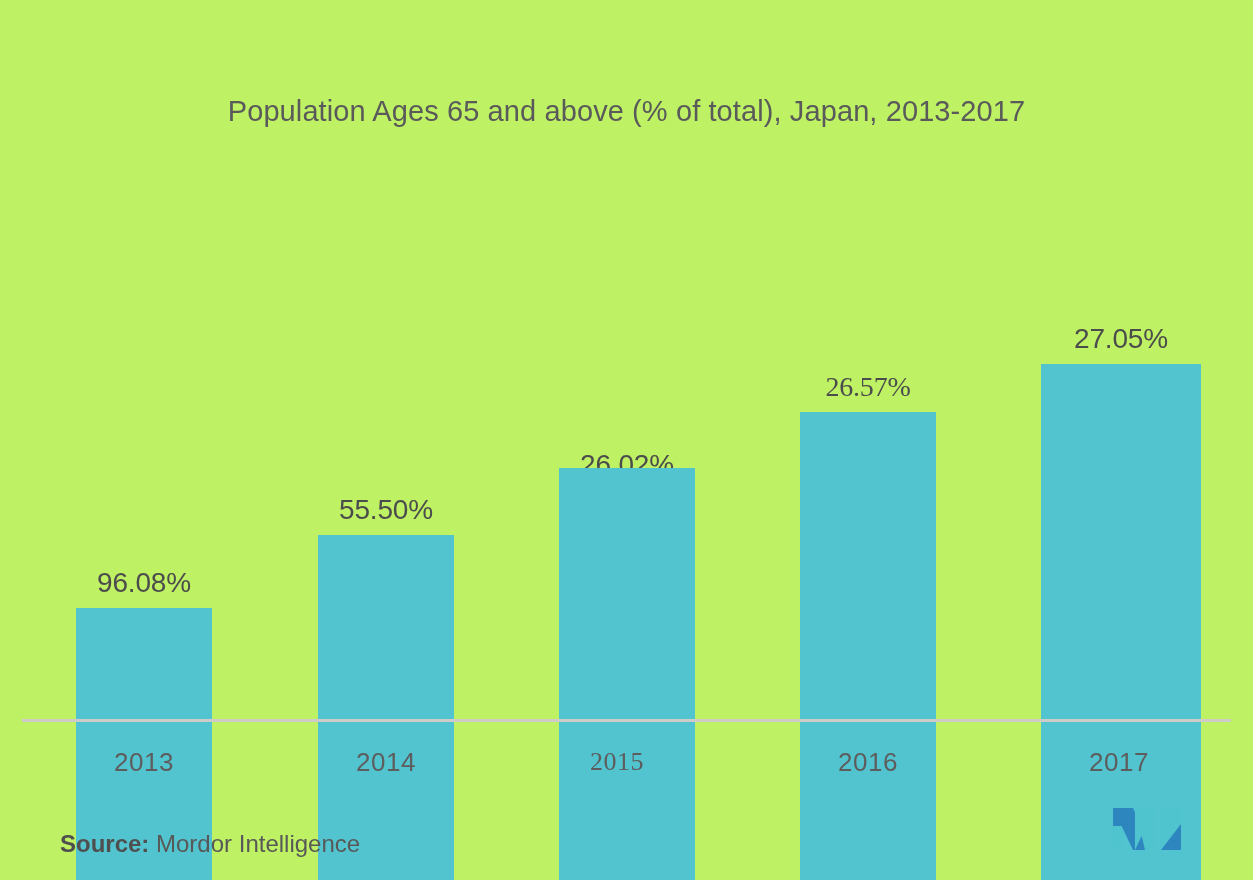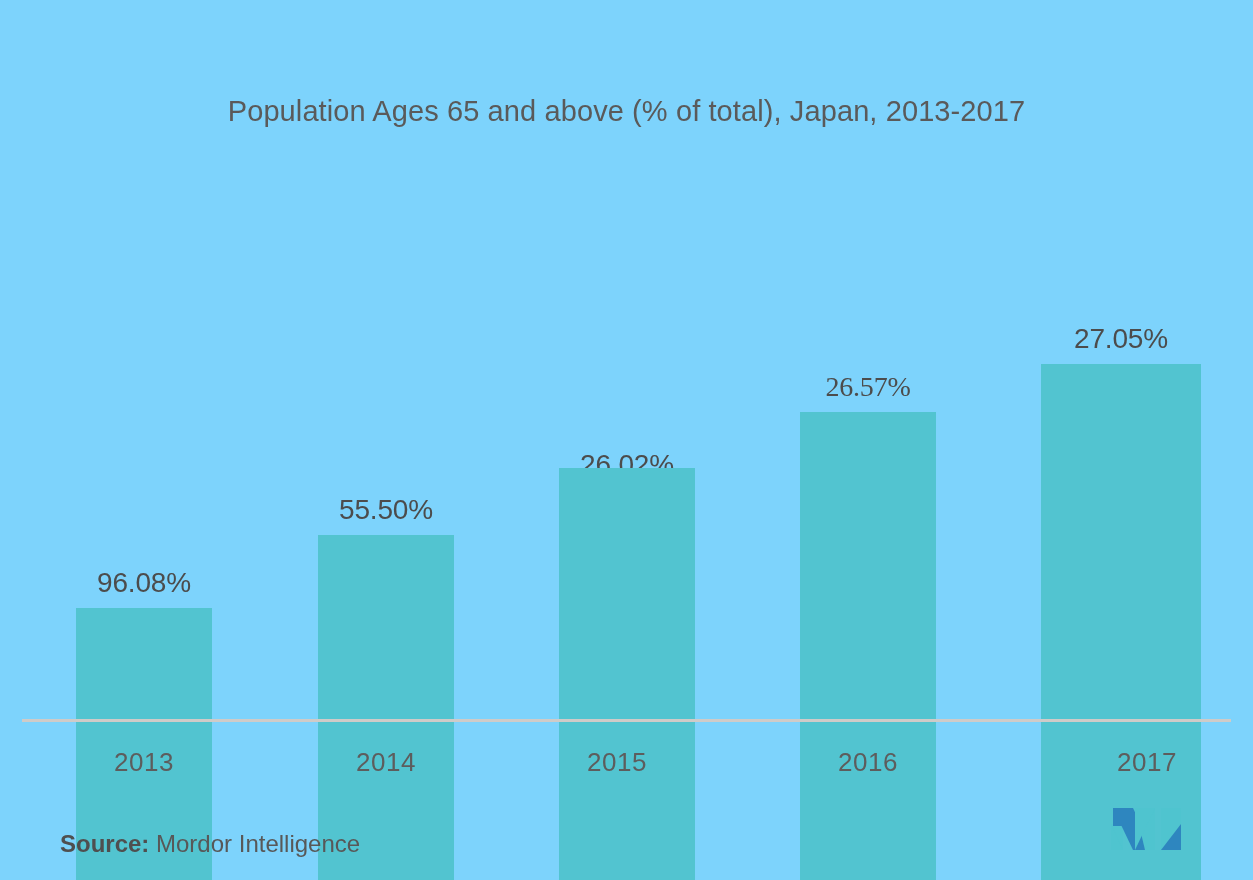--- a/index.html
+++ b/index.html
@@ -110,21 +110,21 @@
     position: absolute;
     left: 1111px;
     top: 806px;
     width: 72px;
     height: 44px;
   }
 </style>
 </head>
 <body>
 
-<div id="chart-root" style="background: #7dd3fc;">
+<div id="chart-root" style="background: #bef264;">
 
   <div class="chart-title" style="color: rgb(90, 90, 90);">Population Ages 65 and above (% of total), Japan, 2013-2017</div>
 
   <div class="plot-area">
 
     <div class="bar-group" style="left:76px; width:136px; height:719px;">
       <div class="bar-value" style="bottom: 281px; color: rgb(76, 76, 76);">96.08%</div>
       <div class="bar" style="height: 272px; background: rgb(82, 196, 208);"></div>
     </div>
 
@@ -147,23 +147,23 @@
       <div class="bar-value" style="bottom: 525px; color: rgb(76, 76, 76);">27.05%</div>
       <div class="bar" style="height: 516px; background: rgb(82, 196, 208);"></div>
     </div>
 
   </div>
 
   <div class="axis-line" style="top: 719px; background: rgb(207, 203, 200);"></div>
 
   <div class="axis-label" style="left:76px; top:747px; width:136px;">2013</div>
   <div class="axis-label" style="left:318px; top:747px; width:136px;">2014</div>
-  <div class="axis-label" style="left:559px; top:747px; width:116px;">2015</div>
+  <div class="axis-label" style="left:559px; top:747px; width:116px;font-family:Liberation Serif, serif;">2015</div>
   <div class="axis-label" style="left:800px; top:747px; width:136px;">2016</div>
-  <div class="axis-label" style="left:1041px; top:747px; width:156px;margin-left:28px;">2017</div>
+  <div class="axis-label" style="left:1041px; top:747px; width:156px;">2017</div>
 
   <div class="source-note">
     <span class="source-label">Source:</span>
     <span class="source-name">Mordor Intelligence</span>
   </div>
 
   <div class="brand-logo">
     <svg width="72" height="44" viewBox="0 0 72 44" xmlns="http://www.w3.org/2000/svg">
 
       <polygon points="0,18 12,18 12,44 0,44" fill="#4fc4cf"></polygon>

